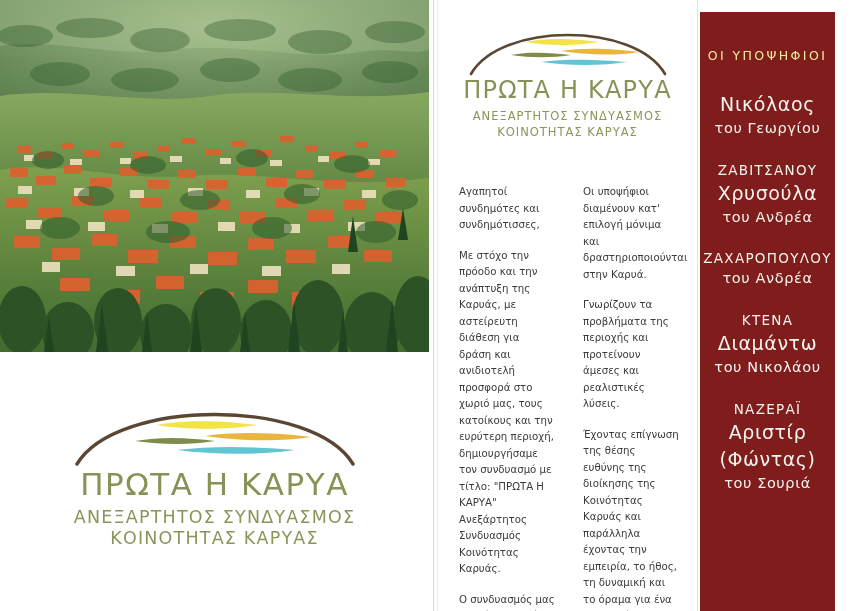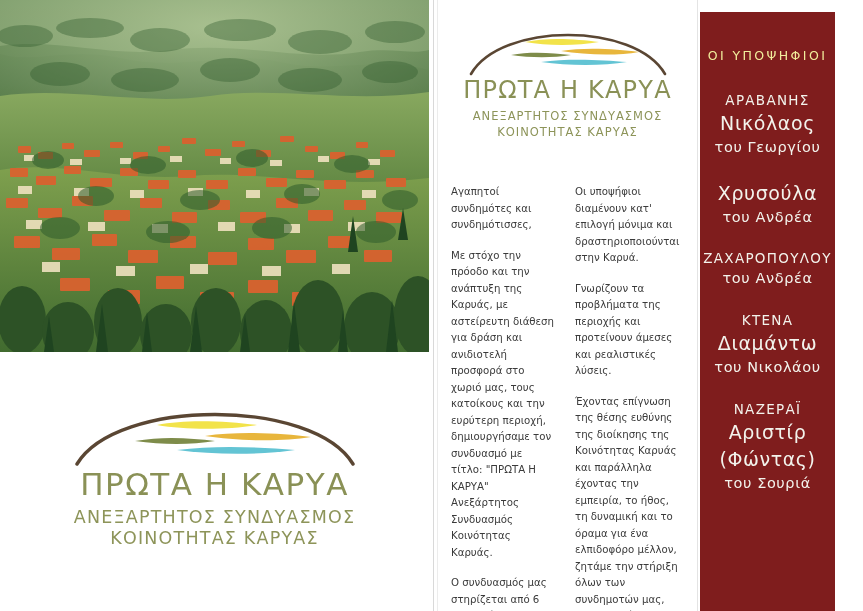--- a/index.html
+++ b/index.html
@@ -34,21 +34,21 @@
   .logo-mid{position:absolute;left:0;top:18px;width:259px;text-align:center;}
   .logo-mid .arc-wrap{width:210px;height:62px;margin:0 auto;}
   .logo-mid .brand{font-size:24px;letter-spacing:1.2px;color:#8a9156;line-height:1.05;margin-top:-2px;}
   .logo-mid .sub1{font-size:11.5px;letter-spacing:1px;color:#8d9459;margin-top:6px;line-height:1.35;}
   .logo-mid .sub2{font-size:11.5px;letter-spacing:1px;color:#8d9459;line-height:1.35;}
 
   .columns{position:absolute;left:0;top:184px;width:259px;height:412px;}
   .col{position:absolute;top:0;width:112px;}
   .col.c1{left:5px;}
   .col.c2{left:129px;}
-  .col p{margin:0 0 14px 8px;font-size:10.2px;line-height:1.62;color:#3a3a3a;
+  .col p{margin:0 0 14px 16px;font-size:10.2px;line-height:1.62;color:#3a3a3a;
          font-family:"DejaVu Sans","Liberation Sans",sans-serif;}
 
   
   .panel-right{position:absolute;left:700px;top:12px;width:135px;height:611px;background:#7f1d1d;}
   .cand-title{text-align:center;color:#f2ee9c;font-size:12.5px;letter-spacing:2.4px;
               margin-top:36px;font-weight:400;}
   .cand-list{margin-top:28px;}
   .cand{text-align:center;color:#f3f3ec;margin-bottom:22px;line-height:1.42;}
   .cand .surname{font-size:13.5px;letter-spacing:1.3px;display:block;}
   .cand .first{font-size:19px;letter-spacing:0.6px;display:block;}
@@ -289,25 +289,25 @@
       </div>
     </div>
   </div>
 
   <div class="fold f3"></div>
 
   <div class="panel-right">
     <div class="cand-title">ΟΙ ΥΠΟΨΗΦΙΟΙ</div>
     <div class="cand-list">
       <div class="cand">
-        <span class="surname">ΑΡΑΒΑΝΗΣ</span>
         <span class="first">Νικόλαος</span>
         <span class="father">του Γεωργίου</span>
       </div>
       <div class="cand">
+        <span class="surname">ΖΑΒΙΤΣΑΝΟΥ</span>
         <span class="first">Χρυσούλα</span>
         <span class="father">του Ανδρέα</span>
       </div>
       <div class="cand">
         <span class="surname">ΖΑΧΑΡΟΠΟΥΛΟΥ</span>
         <span class="father">του Ανδρέα</span>
       </div>
       <div class="cand">
         <span class="surname">ΚΤΕΝΑ</span>
         <span class="first">Διαμάντω</span>

